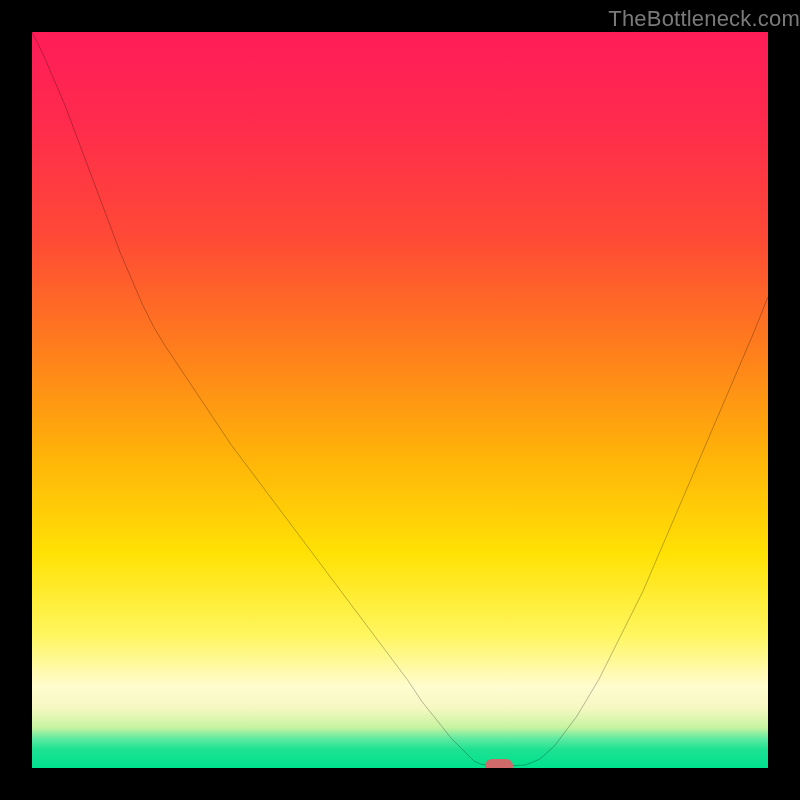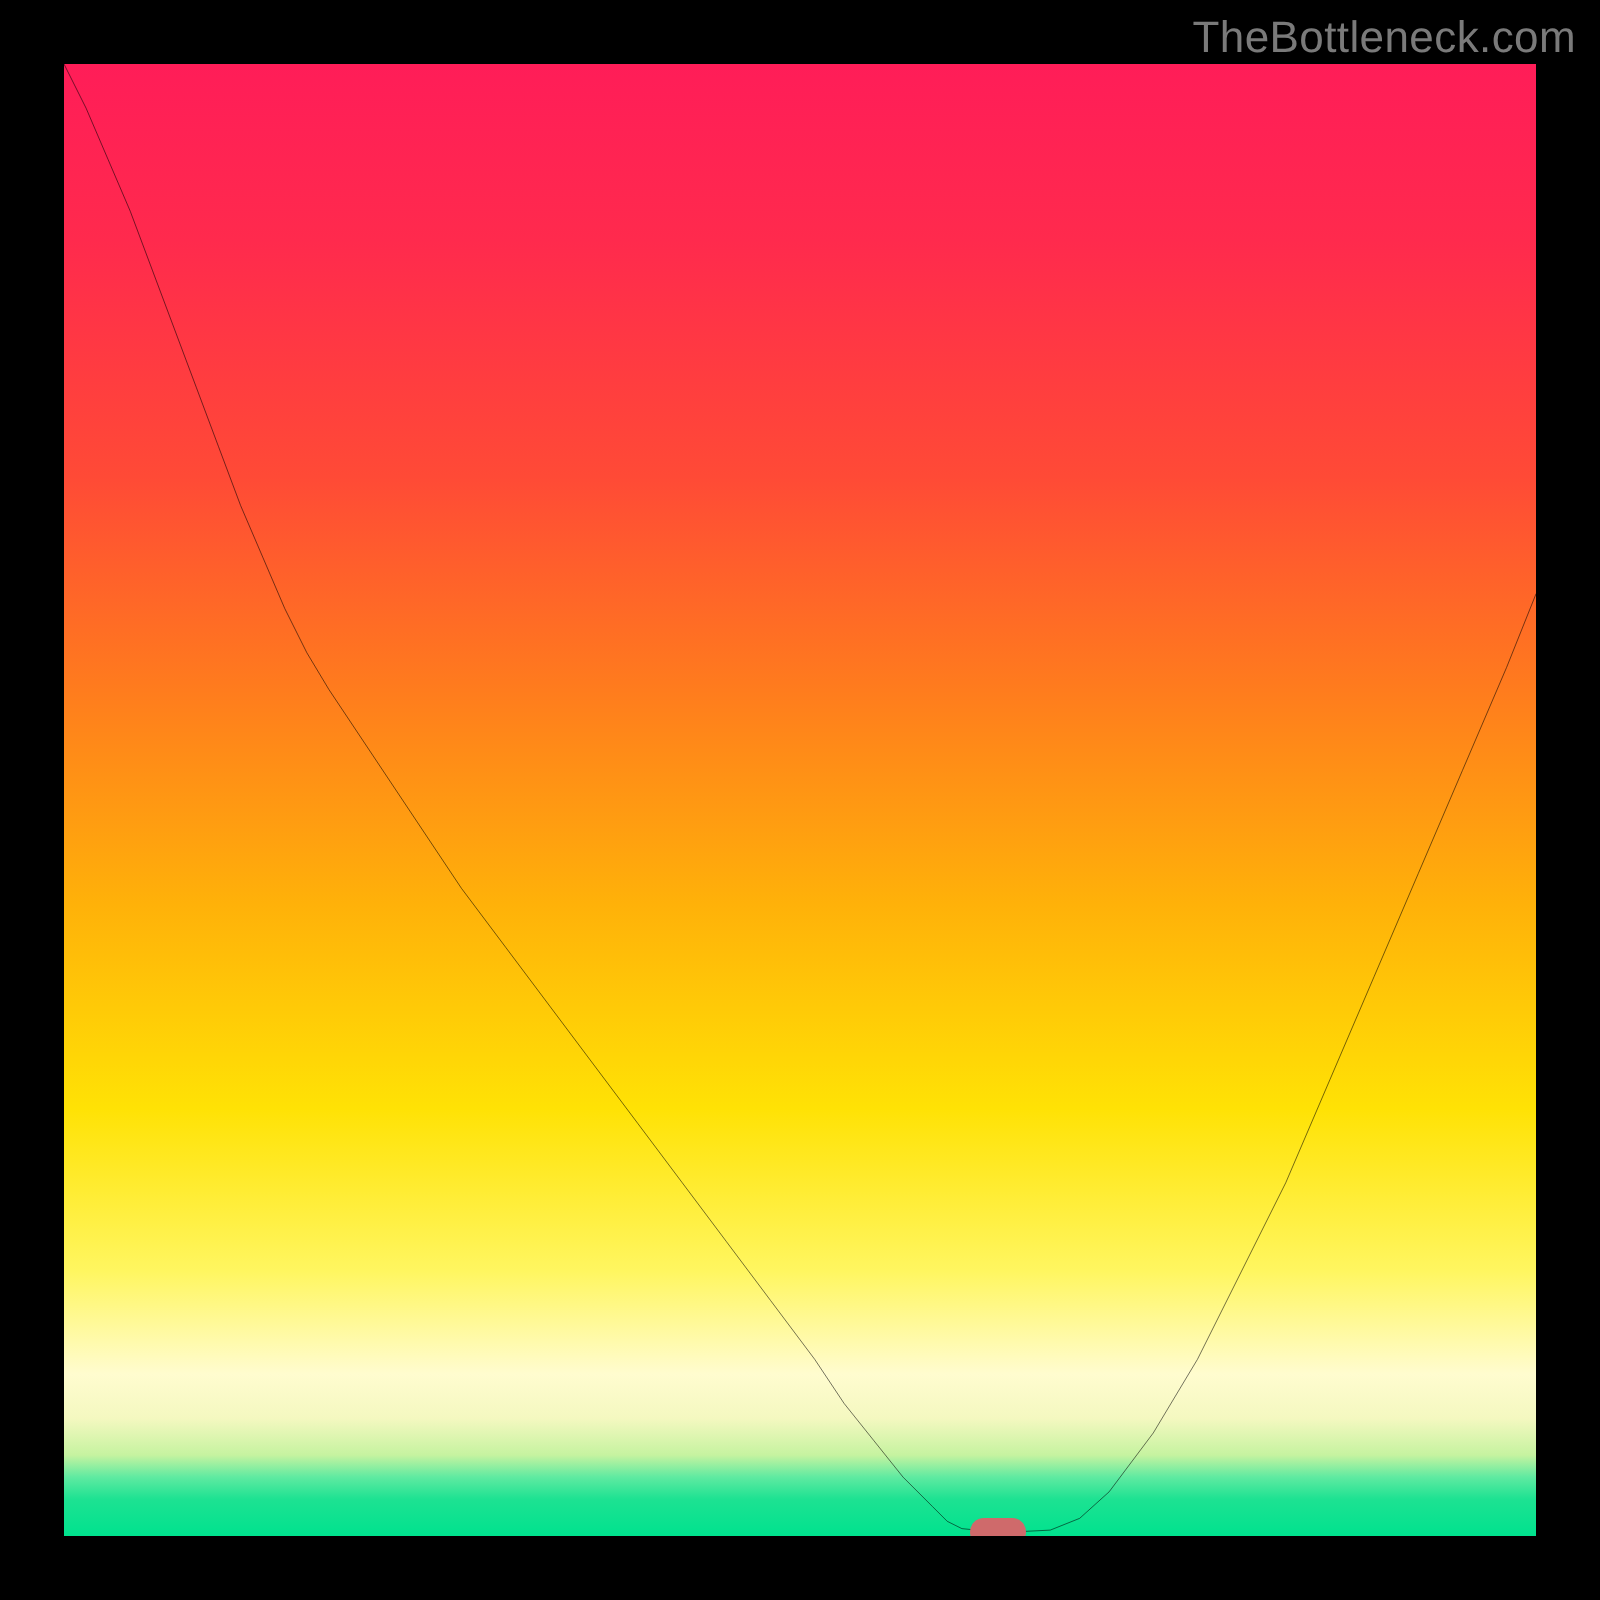--- a/index.html
+++ b/index.html
@@ -12,21 +12,21 @@
     overflow: hidden;
   }
   .wrap {
     position: relative;
     width: 800px;
     height: 800px;
   }
   .attribution {
     position: absolute;
     top: 6px;
-    right: 12px;
+    right: 0;
     color: #7a7a7a;
     font-size: 22px;
     font-weight: 500;
     letter-spacing: 0.2px;
     z-index: 5;
   }
   .plot-area {
     position: absolute;
     left: 32px;
     top: 32px;

